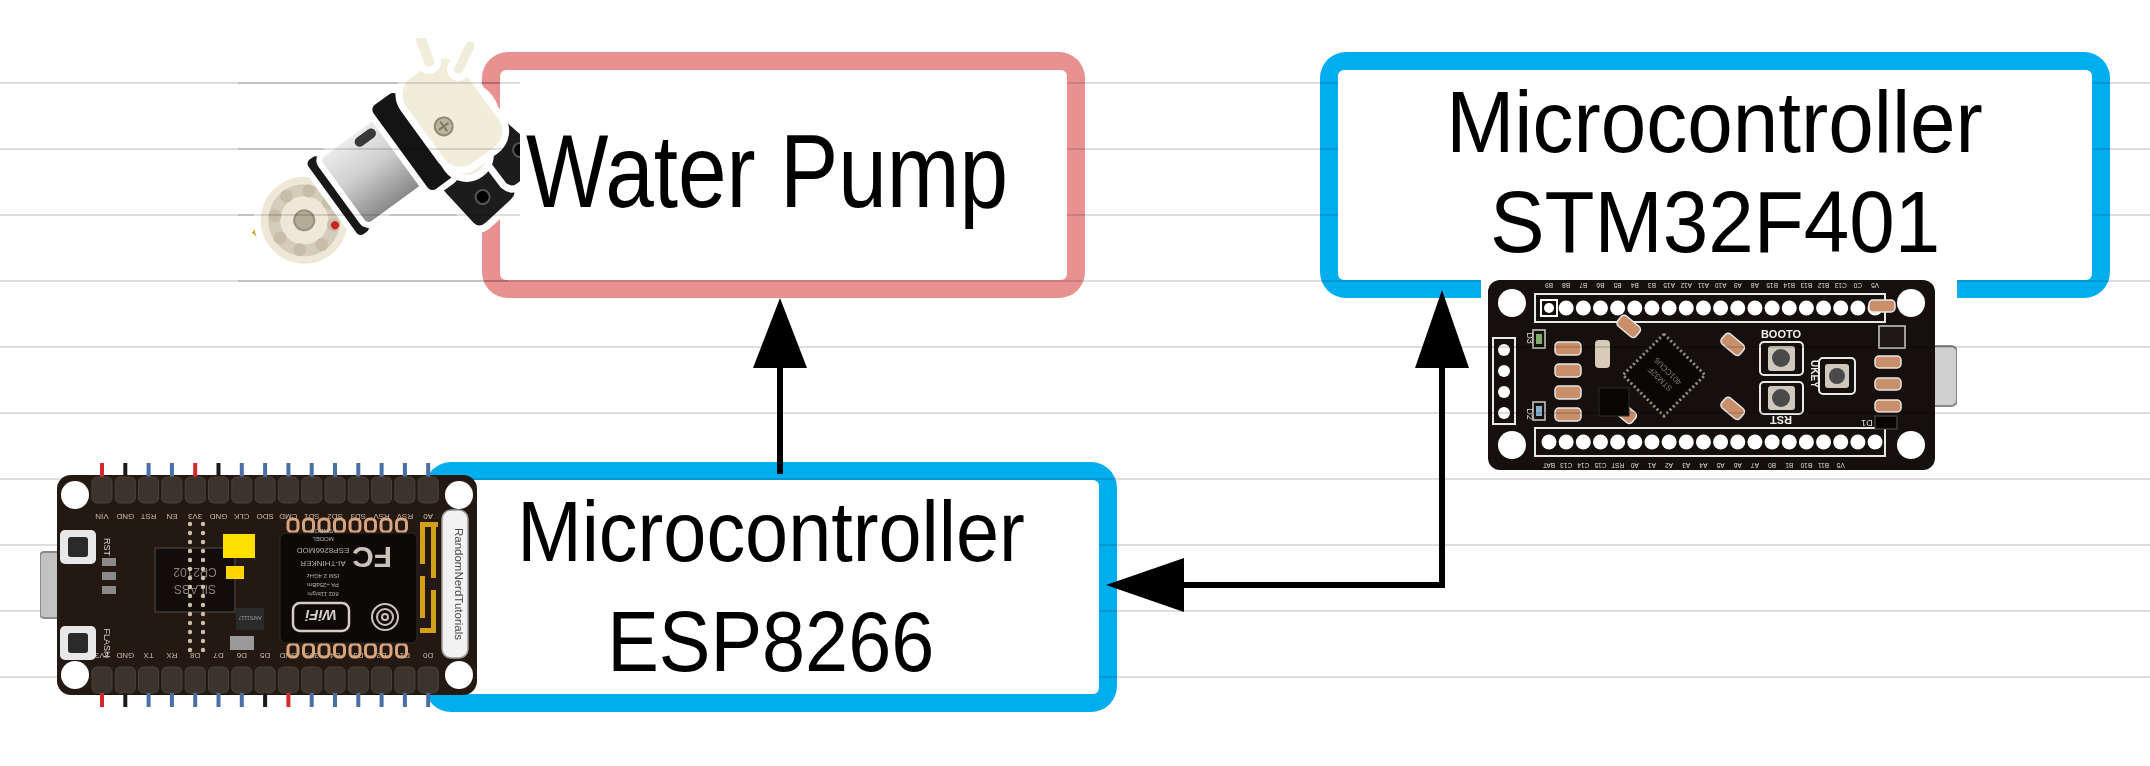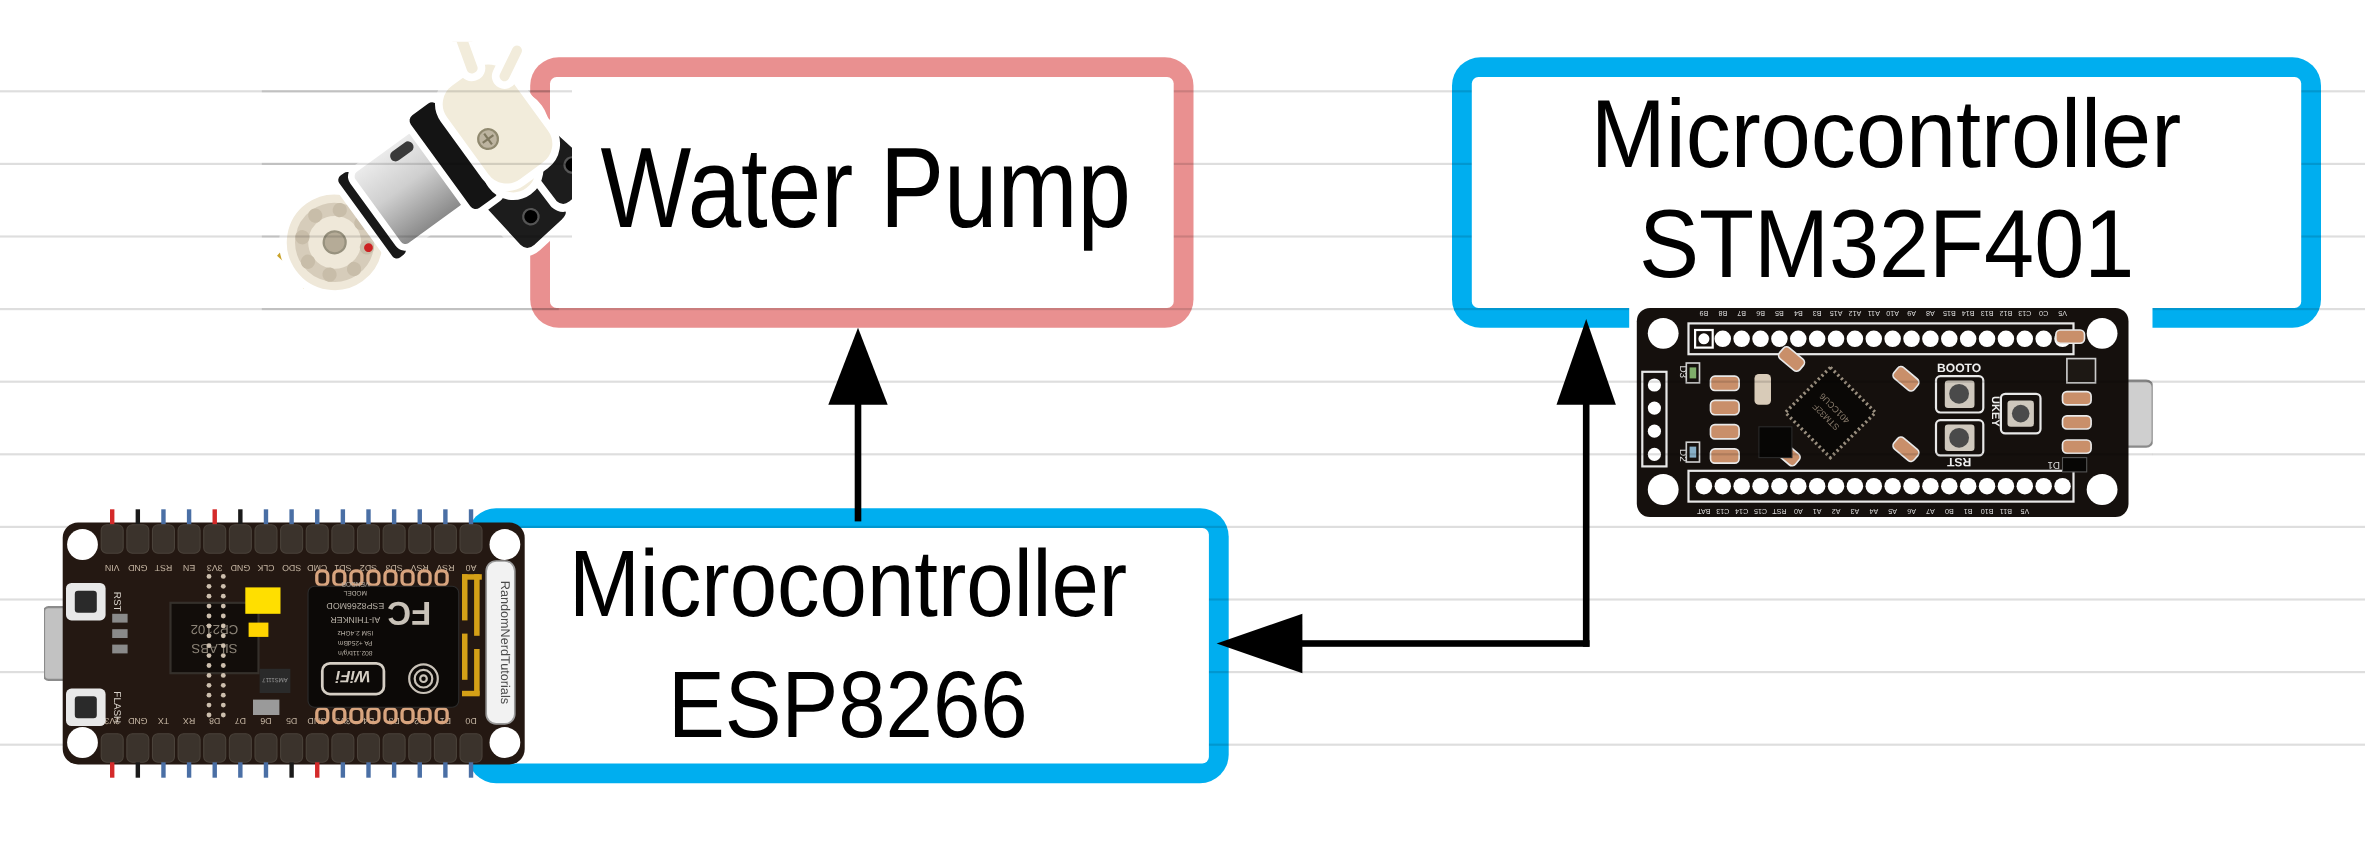--- a/index.html
+++ b/index.html
@@ -29,21 +29,21 @@
       <div class="gridline" style="top: 346px;"></div>
       <div class="gridline" style="top: 412px;"></div>
       <div class="gridline" style="top: 478px;"></div>
       <div class="gridline" style="top: 544px;"></div>
       <div class="gridline" style="top: 610px;"></div>
       <div class="gridline" style="top: 676px;"></div>
     </div>
 
   <div class="box-border" style="left:482px;top:52px;width:603px;height:246px;background:#E99090;"></div>
   <div class="box-fill" style="left:500px;top:70px;width:567px;height:210px;"></div>
-  <div class="box-label" style="left:504px;top:66px;width:567px;height:210px;font-size:104px;">
+  <div class="box-label" style="left:484px;top:66px;width:567px;height:210px;font-size:104px;">
     <span style="transform:scaleX(0.84);">Water Pump</span>
   </div>
 
   <div class="box-border" style="left:1320px;top:52px;width:790px;height:246px;background:#00AEEF;"></div>
   <div class="box-fill" style="left:1338px;top:70px;width:754px;height:210px;"></div>
   <div class="box-label" style="left:1338px;top:61px;width:754px;height:222px;font-size:88px;line-height:100px;">
     <span style="transform:scaleX(0.93);">Microcontroller</span>
     <span style="transform:scaleX(0.93);">STM32F401</span>
   </div>
 

